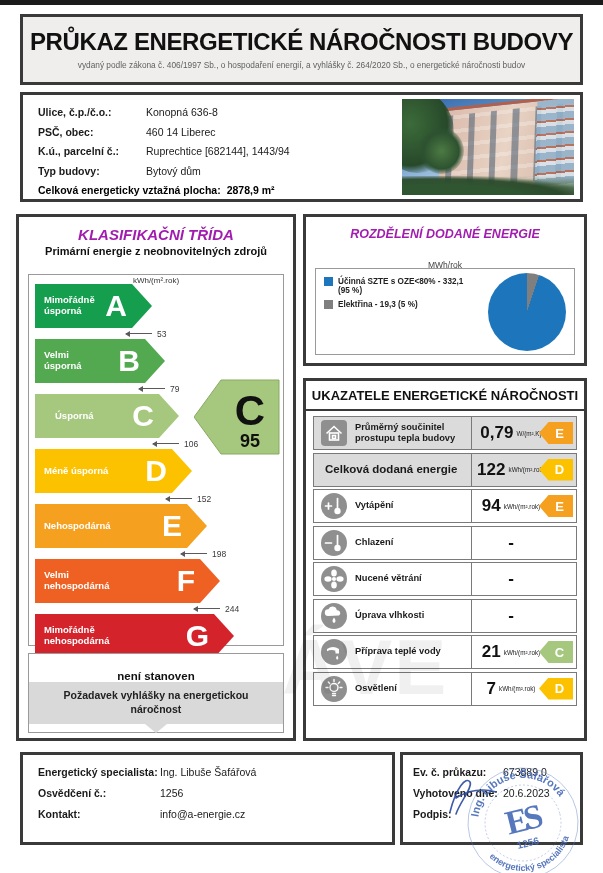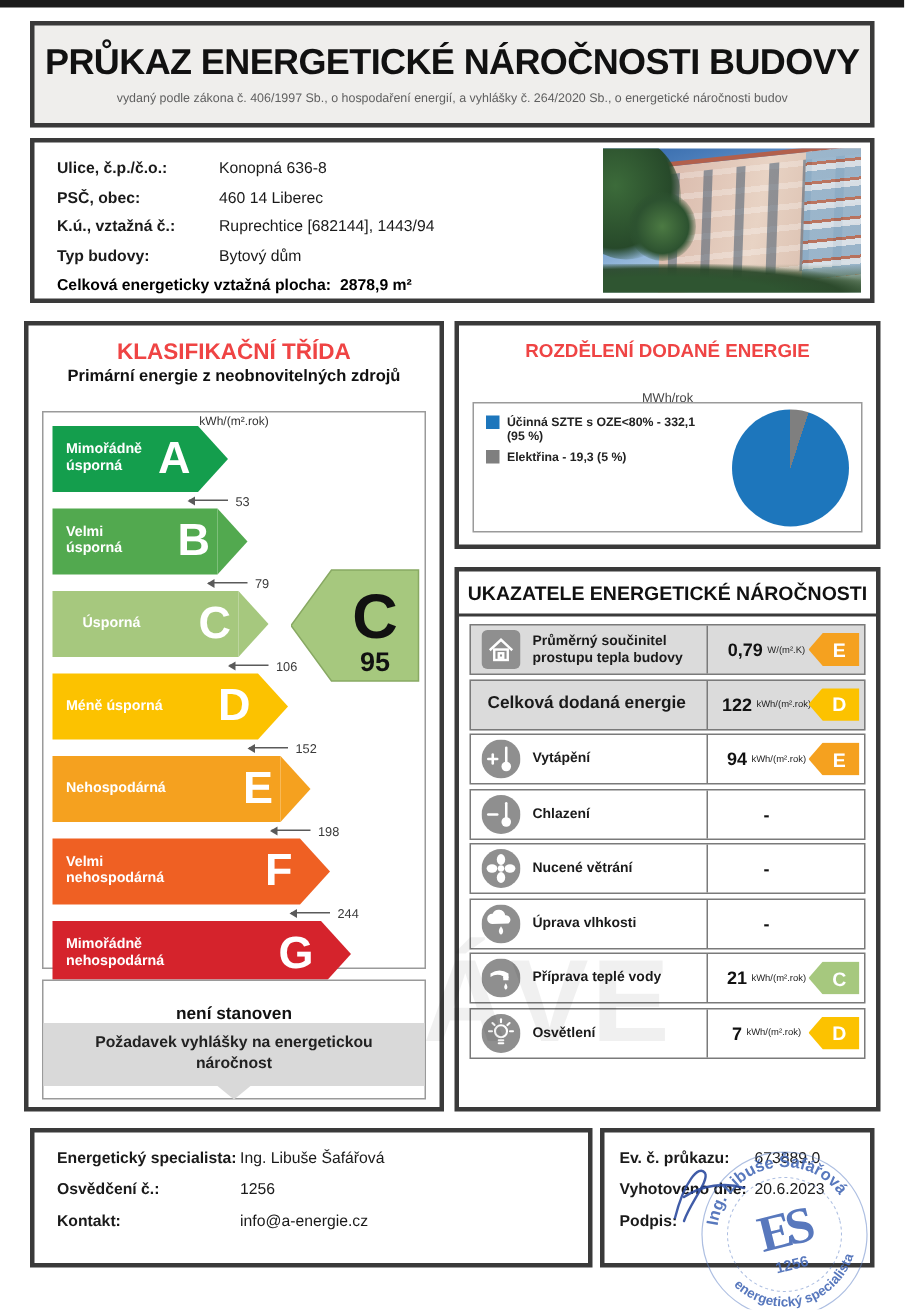--- a/index.html
+++ b/index.html
@@ -29,21 +29,21 @@
      background:
        repeating-linear-gradient(90deg, rgba(70,90,110,.55) 0 6px, transparent 6px 22px),
        repeating-linear-gradient(0deg, rgba(255,255,255,.25) 0 4px, transparent 4px 14px); }
   .ph-balcony { position:absolute; right:0; top:0; width:34%; height:100%; background:repeating-linear-gradient(0deg,#8fb3cf 0 7px, #d8e4ee 7px 11px, #b3654f 11px 13px); opacity:.85; }
   .ph-tree { position:absolute; left:-12%; top:-8%; width:42%; height:85%; background:radial-gradient(ellipse at 40% 40%, #3c6b3a 0%, #27492a 60%, rgba(30,55,32,0) 75%); border-radius:50%; }
   .ph-tree2 { position:absolute; left:10%; top:30%; width:26%; height:48%; background:radial-gradient(ellipse, #4c7a43 0%, #2d5230 55%, rgba(30,55,32,0) 75%); border-radius:50%; }
   .ph-bush { position:absolute; left:0; bottom:-6%; width:105%; height:26%; background:radial-gradient(ellipse at 20% 80%, #2f5531 0 40%, rgba(40,70,40,.9) 60%, rgba(40,70,40,0) 75%), linear-gradient(0deg,#3a5c38 0%, rgba(70,100,60,.8) 55%, rgba(70,100,60,0) 100%); }
 
   
   #class-panel { left:16px; top:214px; width:280px; height:527px; text-align:center; }
-  .panel-title { font-size:15px; font-weight:bold; color:#ef4444; margin-top:9px; }
+  .panel-title { font-size:15px; font-weight:bold; color:#a21caf; margin-top:9px;font-style:italic; }
   .panel-sub { font-size:11px; font-weight:bold; color:#111; margin-top:2px; }
   .panel-unit { font-size:8px; color:#333; margin-top:19px; }
 
   #scale-box { position:absolute; left:9px; top:57px; width:256px; height:372px; border:1px solid #9a9a9a; padding:9px 0 0 6px; text-align:left; }
   .arrow { position:relative; height:44px; display:flex; align-items:center; justify-content:space-between; padding:0 5px 0 9px; color:#fff; }
   .arrow::after { content:''; position:absolute; left:100%; top:0; width:0; height:0; border-top:22px solid transparent; border-bottom:22px solid transparent; }
   .aname { font-size:9.5px; font-weight:bold; line-height:1.15; }
   .aletter { font-size:30px; font-weight:bold; line-height:1; }
   .c-a { width:97px;  background:#149e4d; } .c-a::after { border-left:20px solid #149e4d; }
   .c-b { width:110px; background:#52a94f; } .c-b::after { border-left:20px solid #52a94f; }
@@ -84,21 +84,21 @@
   
   #ind-panel { left:303px; top:378px; width:284px; height:363px; }
   #ind-title { height:30px; line-height:30px; text-align:center; font-size:13px; font-weight:bold; color:#111; border-bottom:2.5px solid #3a3a3a; }
   .ind-rows { margin-top:5px; }
   .ind-row { display:flex; align-items:stretch; height:34px; border:1px solid #7a7a7a; margin:0 7px 2.5px; background:#fff; }
   .ind-row.gray { background:#dbdbdb; }
   .ind-left { flex:0 0 158px; display:flex; align-items:center; gap:8px; padding-left:7px; border-right:1px solid #7a7a7a; }
   .ind-label { font-size:9.3px; font-weight:bold; color:#1a1a1a; line-height:1.2; }
   .ind-label.big { font-size:11.5px; padding-left:4px; }
   .ind-right { flex:1; position:relative; display:flex; align-items:center; justify-content:center; padding-right:26px; }
-  .ind-value { font-size:12px; font-weight:bold; color:#111; }
+  .ind-value { font-size:17px; font-weight:bold; color:#111; }
   .ind-unit { font-size:6.3px; color:#222; margin-left:3px; }
   .badge { position:absolute; right:3px; top:50%; transform:translateY(-50%); width:34px; height:22px; clip-path:polygon(0 50%, 28% 0, 100% 0, 100% 100%, 28% 100%); color:#fff; font-size:13px; font-weight:bold; display:flex; align-items:center; justify-content:center; padding-left:7px; }
   .badge-e { background:#f5a11f; } .badge-d { background:#fcc200; } .badge-c { background:#a6c87e; }
   .icon { flex:0 0 26px; }
 
   
   #foot-left { left:20px; top:752px; width:375px; height:93px; padding:11px 0 0 15px; }
   #foot-right { left:400px; top:752px; width:183px; height:93px; padding:11px 0 0 10px; }
   .foot-row { display:flex; font-size:10.5px; color:#1a1a1a; margin-bottom:9px; }
   #foot-left .foot-label { flex:0 0 122px; font-weight:bold; }
@@ -123,21 +123,21 @@
   <div class="box" id="info-box">
     <div class="info-row">
       <span class="info-label">Ulice, č.p./č.o.:</span>
       <span class="info-value">Konopná 636-8</span>
     </div>
     <div class="info-row">
       <span class="info-label">PSČ, obec:</span>
       <span class="info-value">460 14 Liberec</span>
     </div>
     <div class="info-row">
-      <span class="info-label">K.ú., vztažná č.:</span>
+      <span class="info-label">K.ú., parcelní č.:</span>
       <span class="info-value">Ruprechtice [682144], 1443/94</span>
     </div>
     <div class="info-row">
       <span class="info-label">Typ budovy:</span>
       <span class="info-value">Bytový dům</span>
     </div>
     <div class="info-area">
       <span>Celková energeticky vztažná plocha:</span><span class="sp">2878,9 m²</span>
     </div>
     <div id="photo">

